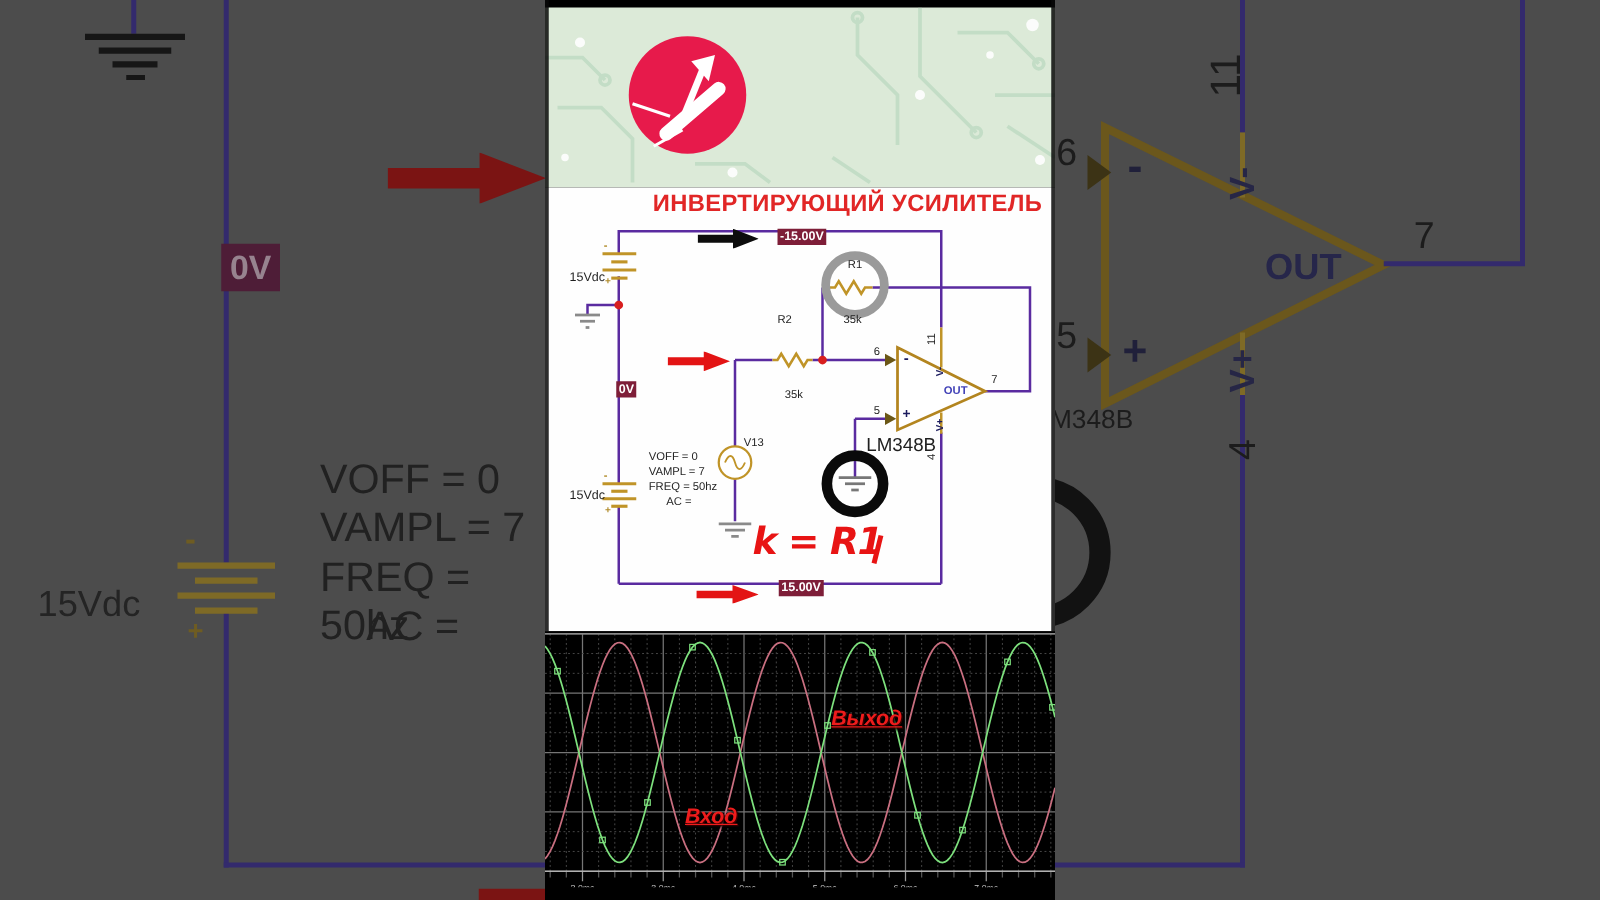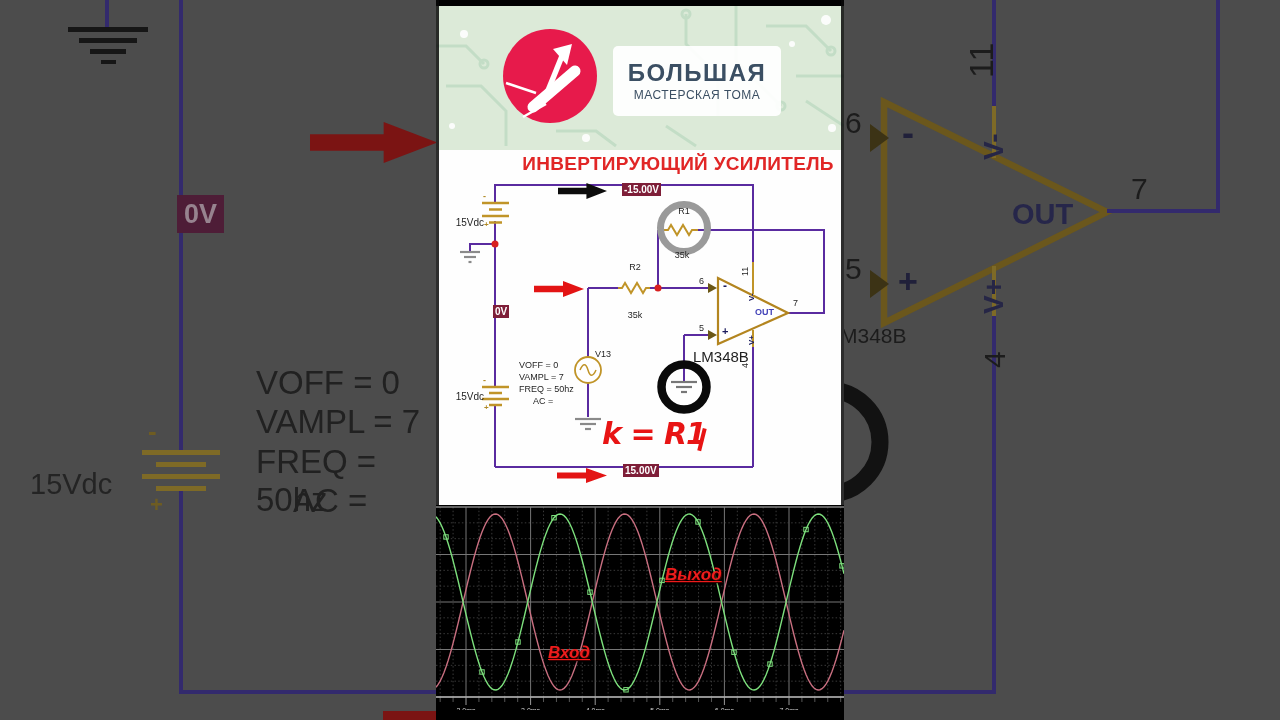--- a/index.html
+++ b/index.html
@@ -131,24 +131,20 @@
         </g>
       </svg>
       <svg class="abs" style="left:58px;top:14px" width="112" height="112" viewBox="0 0 112 112">
         <circle cx="56" cy="56" r="47" fill="#e71a4b"></circle>
         <line x1="12" y1="63" x2="42" y2="73" stroke="#fff" stroke-width="2.5"></line>
         <line x1="29" y1="97" x2="52" y2="84" stroke="#fff" stroke-width="2.5"></line>
         <line x1="51" y1="78" x2="68" y2="36" stroke="#fff" stroke-width="5.5"></line>
         <polygon points="59,29 78,24 73,45" fill="#fff"></polygon>
         <line x1="39" y1="87" x2="81" y2="51" stroke="#fff" stroke-width="11" stroke-linecap="round"></line>
       </svg>
-      <div class="banner">
-        <div class="l1">БОЛЬШАЯ</div>
-        <div class="l2">МАСТЕРСКАЯ ТОМА</div>
-      </div>
     </div>
 
     <div class="card"></div>
     <div class="title">ИНВЕРТИРУЮЩИЙ УСИЛИТЕЛЬ</div>
 
     <svg class="schem" viewBox="0 150 408 355">
       <g stroke="#5a2ba0" stroke-width="2" fill="none">
         <path d="M59,203 V185 H317 V262"></path>
         <path d="M59,221 V244 M59,244 H34 V252"></path>
         <path d="M59,244 V387 M59,405 V467"></path>
@@ -202,21 +198,21 @@
 
     <div class="slbl" style="left:6px;top:217px;width:42px;text-align:right;font-size:10px">15Vdc</div>
     <div class="slbl" style="left:47px;top:191px;color:#b08a28;font-weight:bold">-</div>
     <div class="slbl" style="left:48px;top:220px;color:#b08a28;font-weight:bold;font-size:8px">+</div>
     <div class="slbl" style="left:6px;top:391px;width:42px;text-align:right;font-size:10px">15Vdc</div>
     <div class="slbl" style="left:47px;top:375px;color:#b08a28;font-weight:bold">-</div>
     <div class="slbl" style="left:48px;top:403px;color:#b08a28;font-weight:bold;font-size:8px">+</div>
     <div class="vlabel" style="left:186px;top:183px">-15.00V</div>
     <div class="vlabel" style="left:187px;top:464px">15.00V</div>
     <div class="vlabel" style="left:57px;top:305px">0V</div>
-    <div class="slbl" style="left:186px;top:262px;width:26px;text-align:center">R2</div>
+    <div class="slbl" style="left:186px;top:250px;width:26px;text-align:left">R2</div>
     <div class="slbl" style="left:186px;top:310px;width:26px;text-align:center">35k</div>
     <div class="slbl" style="left:236px;top:206px;width:24px;text-align:center">R1</div>
     <div class="slbl" style="left:232px;top:250px;width:28px;text-align:center">35k</div>
     <div class="slbl" style="left:159px;top:349px">V13</div>
     <div class="slbl" style="left:83px;top:360px">VOFF = 0</div>
     <div class="slbl" style="left:83px;top:372px">VAMPL = 7</div>
     <div class="slbl" style="left:83px;top:384px">FREQ = 50hz</div>
     <div class="slbl" style="left:97px;top:396px">AC =</div>
     <div class="slbl" style="left:263px;top:276px">6</div>
     <div class="slbl" style="left:263px;top:323px">5</div>

